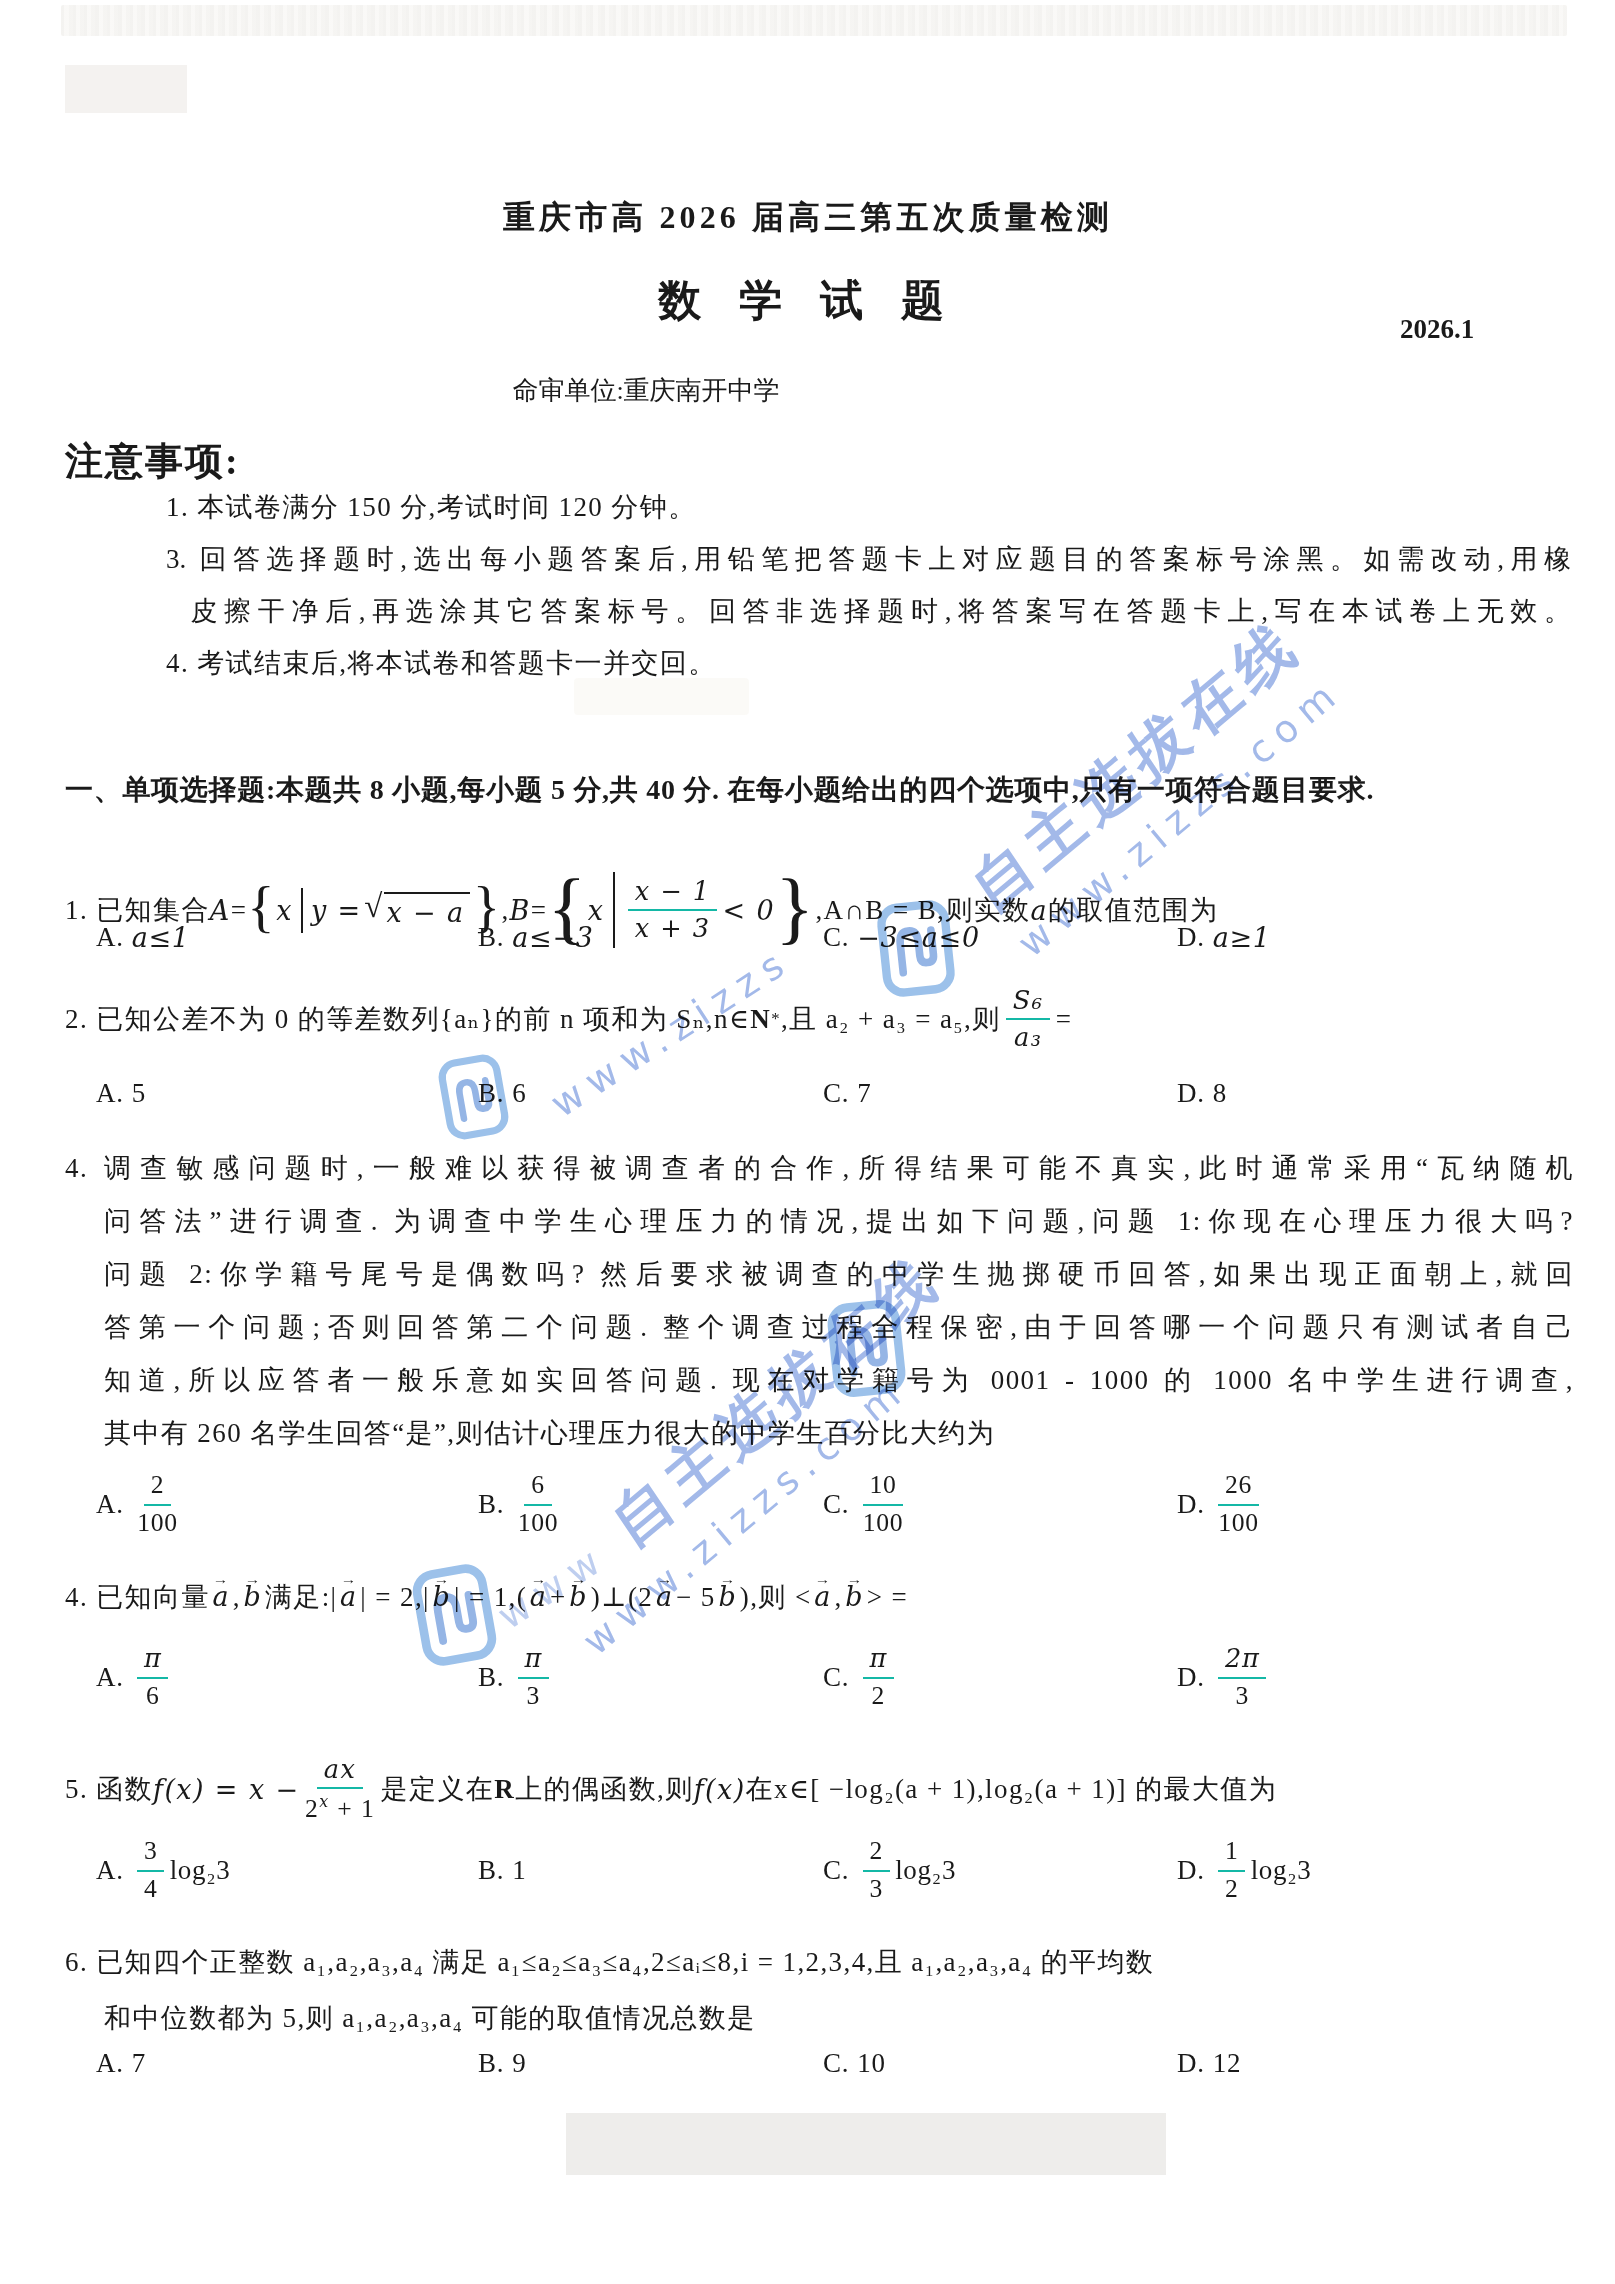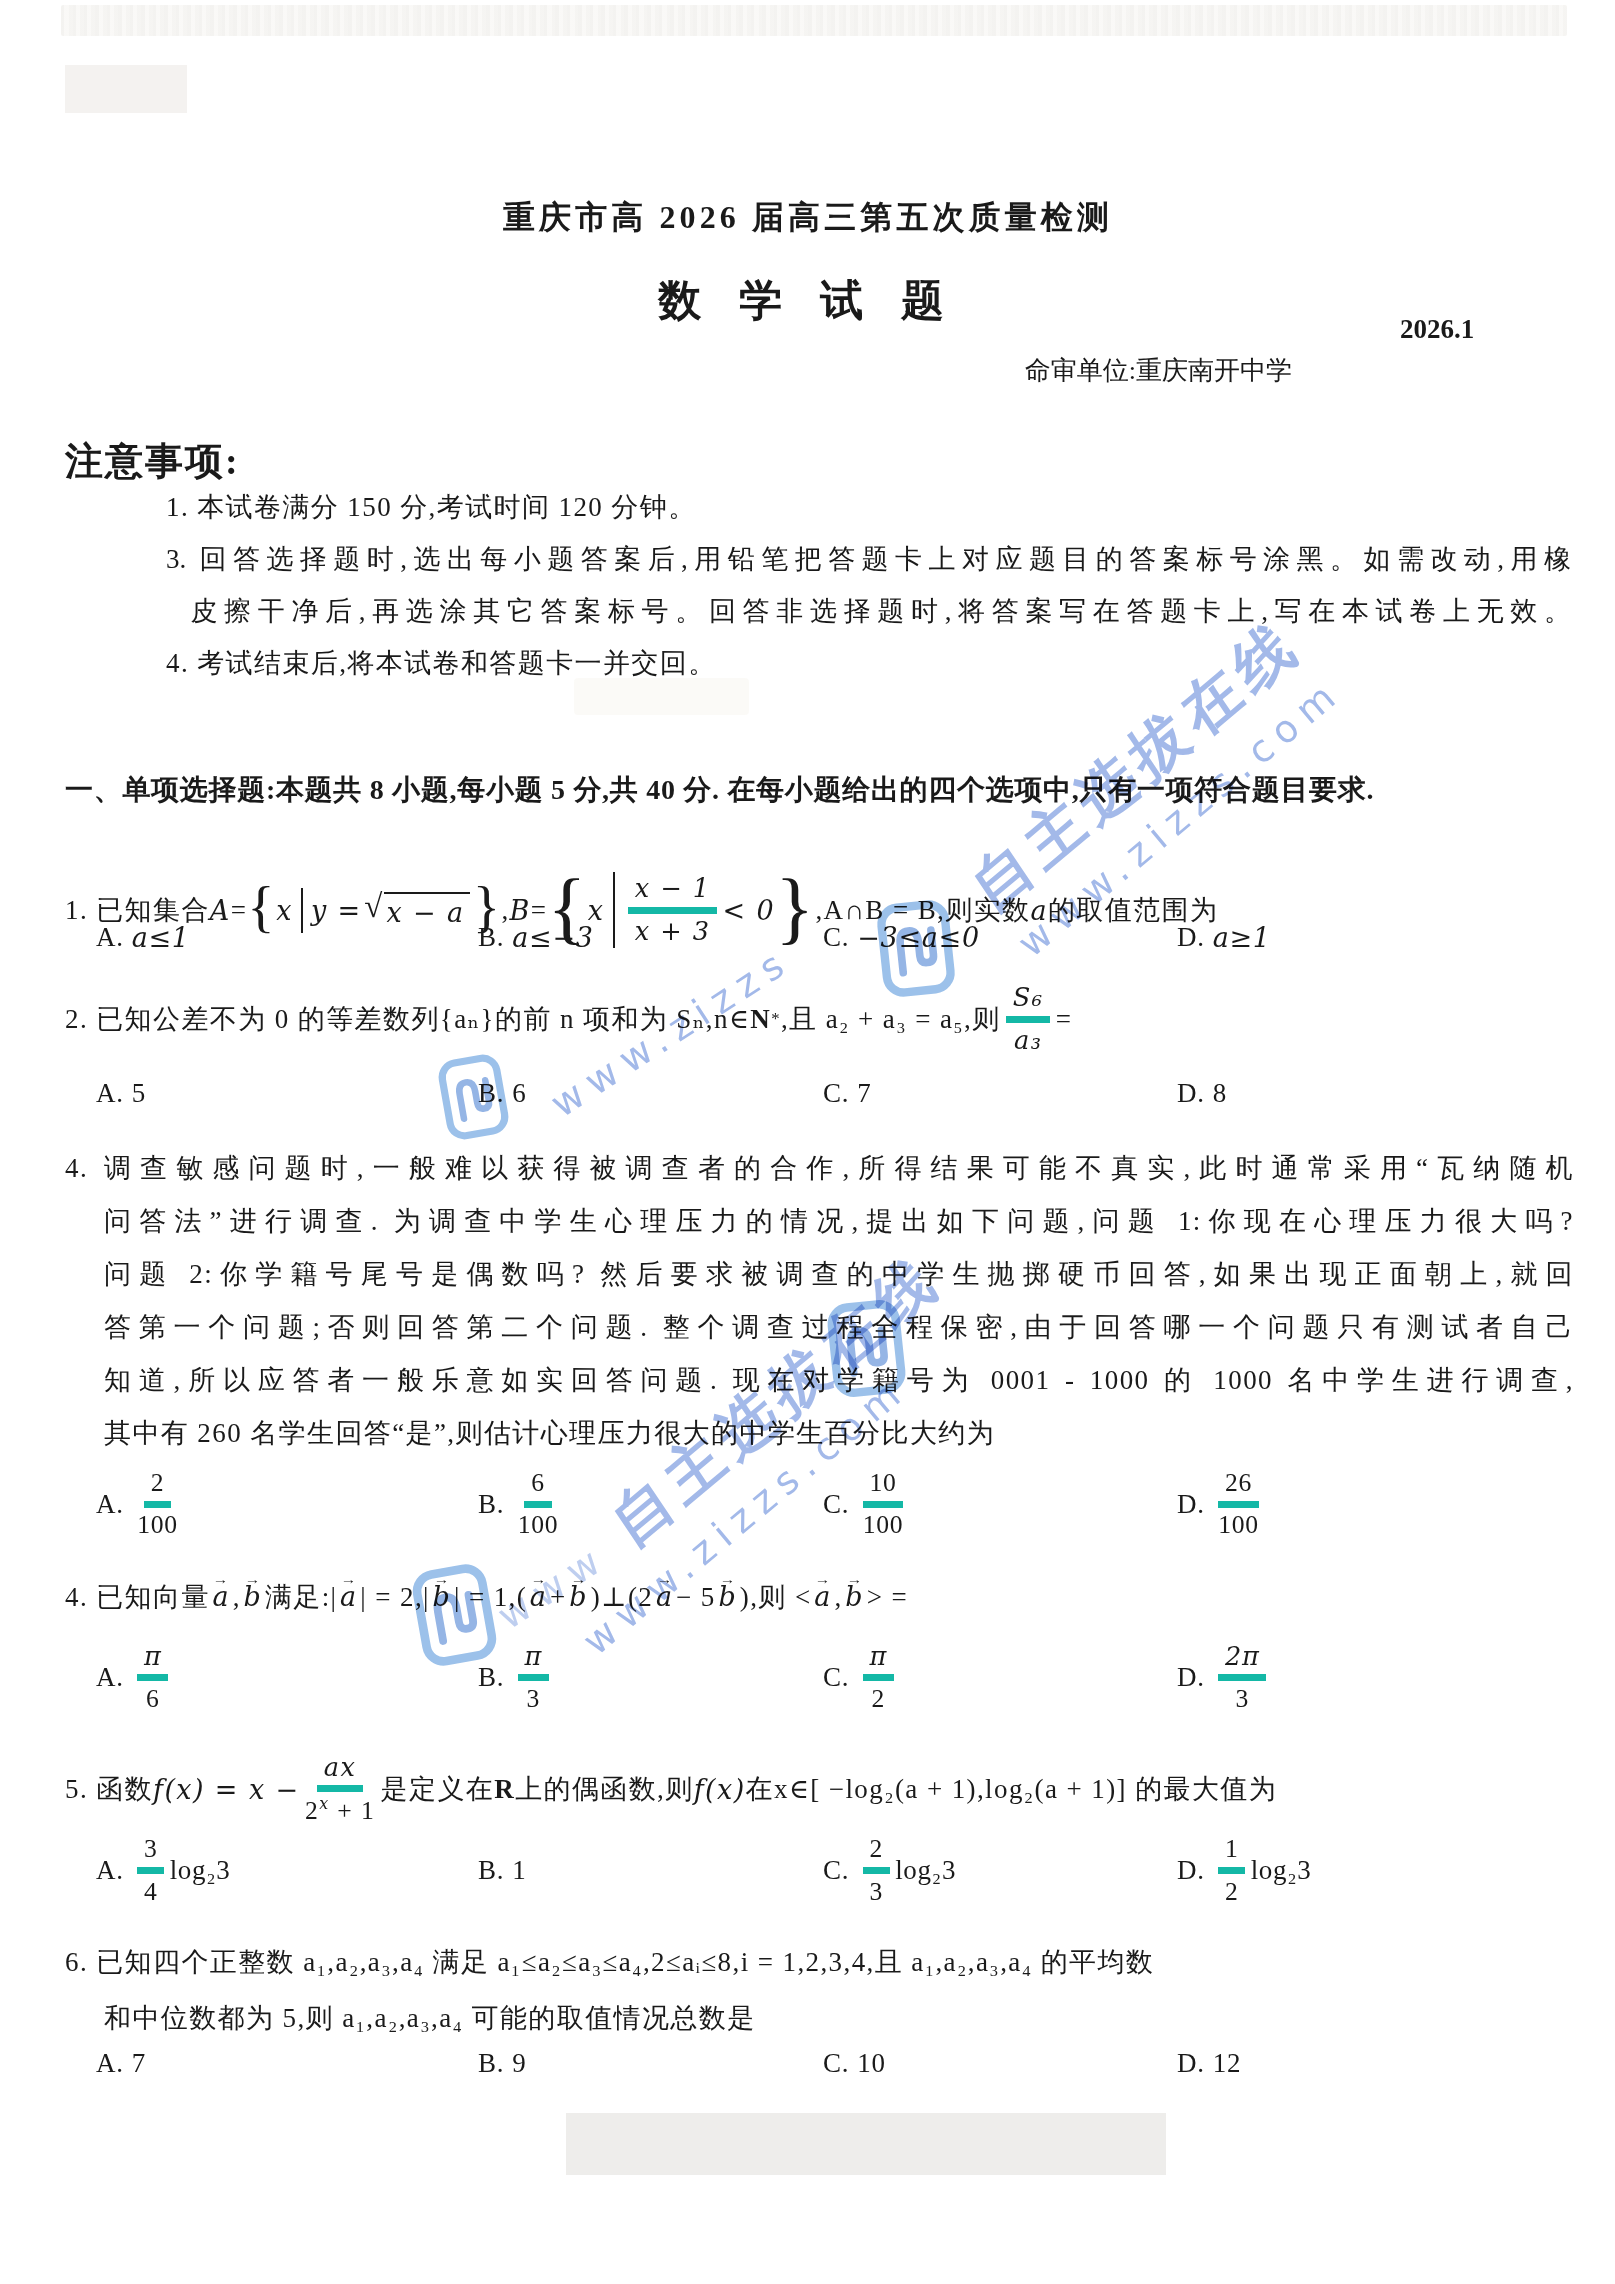--- a/index.html
+++ b/index.html
@@ -11,21 +11,21 @@
   .top-band{left:61px;top:5.4px;width:1506px;height:31px;opacity:.45;border-radius:2px;
     background:repeating-linear-gradient(90deg,#e6e4df 0 3.4px,#f3f1ed 3.4px 7.5px,#eae8e3 7.5px 11.5px);}
   .gray-box{left:65px;top:65px;width:122px;height:48px;background:#f1efec;opacity:.8;}
   .smudge{left:574px;top:678px;width:175px;height:37px;background:rgba(250,249,246,.88);z-index:1;border-radius:4.1px;}
   .gray-rect{left:566px;top:2113px;width:600px;height:62px;background:#ebeae7;opacity:.85;z-index:0;}
 
   
   .exam-title{left:0;top:196px;width:1616px;text-align:center;font-size:32px;font-weight:bold;letter-spacing:4.1px;}
   .subject-title{left:0;top:272px;width:1616px;text-align:center;font-size:43px;font-weight:bold;letter-spacing:13.6px;font-family:Liberation Serif, serif;}
   .date{left:1400px;top:314px;font-size:27px;font-weight:bold;}
-  .issuer{left:0;top:353px;width:1292px;text-align:right;font-size:26px;}
+  .issuer{left:0;top:373px;width:1292px;text-align:center;font-size:26px;}
   .notice-h{left:65px;top:436px;font-size:38px;font-weight:bold;letter-spacing:2px;}
   .sec-h{left:65px;top:771px;width:1514px;font-size:28px;font-weight:bold;letter-spacing:0.7px;}
 
   
   .notice-list{left:166px;top:481px;width:1405px;font-size:27px;}
   .notice-list .ln{height:52px;line-height:52px;letter-spacing:1.4px;white-space:nowrap;}
   .notice-list .just{white-space:normal;text-align:justify;text-align-last:justify;height:52px;line-height:52px;}
   .notice-list .cont{padding-left:24.4px;}
 
   .qlines{left:65px;width:1509px;font-size:27px;}
@@ -46,21 +46,21 @@
   #q3opts{top:1464px;height:81px;} #q4opts{top:1642px;height:71px;}
   #q5opts{top:1835px;height:71px;} #q6opts{top:2048px;}
   .opt{display:flex;align-items:center;}
   .olabel{margin-right:8.1px;}
 
   
   .mi{font-style:italic;font-family:"DejaVu Serif",serif;}
   .bb{font-weight:bold;}
   .frac{display:inline-flex;flex-direction:column;align-items:center;text-align:center;
         vertical-align:middle;line-height:1.12;margin:0 5.4px;font-size:0.95em;}
-  .frac .fn{border-bottom:7px solid #14b8a6;padding:0 6.8px 3.4px;}
+  .frac .fn{border-bottom:2px solid #14b8a6;padding:0 6.8px 3.4px;}
   .frac .fd{padding-top:3.4px;}
   .sqrt{display:inline-flex;align-items:flex-start;margin:0 2.7px;}
   .sqrt .rs{font-size:1.22em;line-height:.92;transform:translateY(-0.7px);}
   .sqrt .rb{border-top:2px solid #1a1a1a;padding:3.4px 5.4px 0 2.7px;}
   .br{display:inline-block;vertical-align:middle;line-height:0;font-weight:400;transform:translateY(-2.7px);}
   .br-s{font-size:57px;} .br-m{font-size:81px;}
   .vb{display:inline-block;width:2px;background:#1a1a1a;vertical-align:middle;margin:0 8.1px;}
   .vb-s{height:45px;} .vb-m{height:76px;}
   .vec{position:relative;display:inline-block;margin:0 2.7px;}
   .vec .va{position:absolute;left:50%;top:-0.60em;transform:translateX(-50%) scaleX(1.15);font-size:.5em;line-height:1;}

